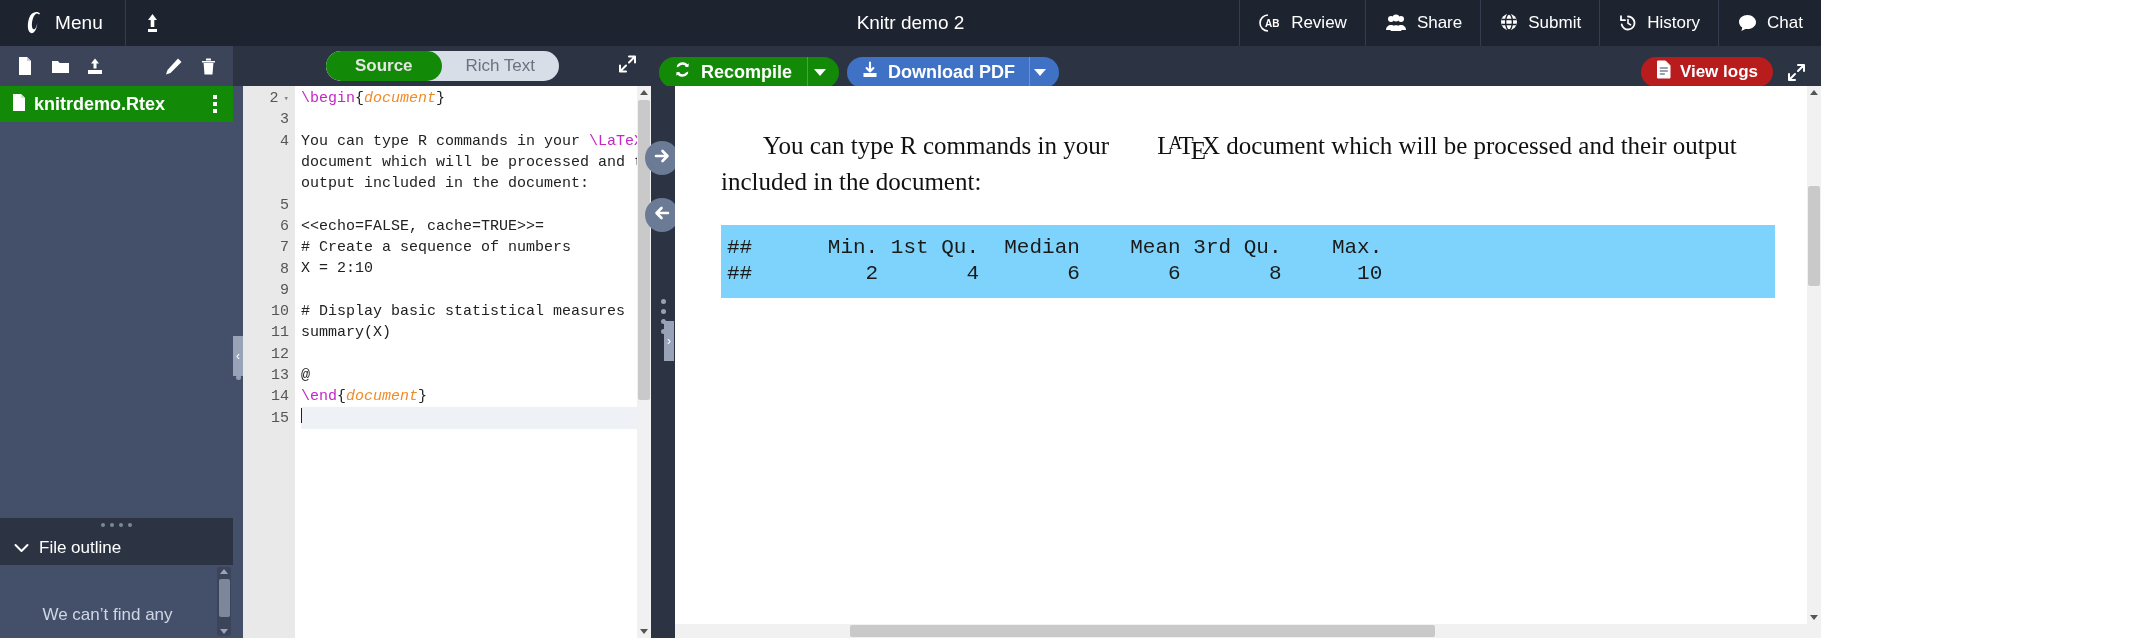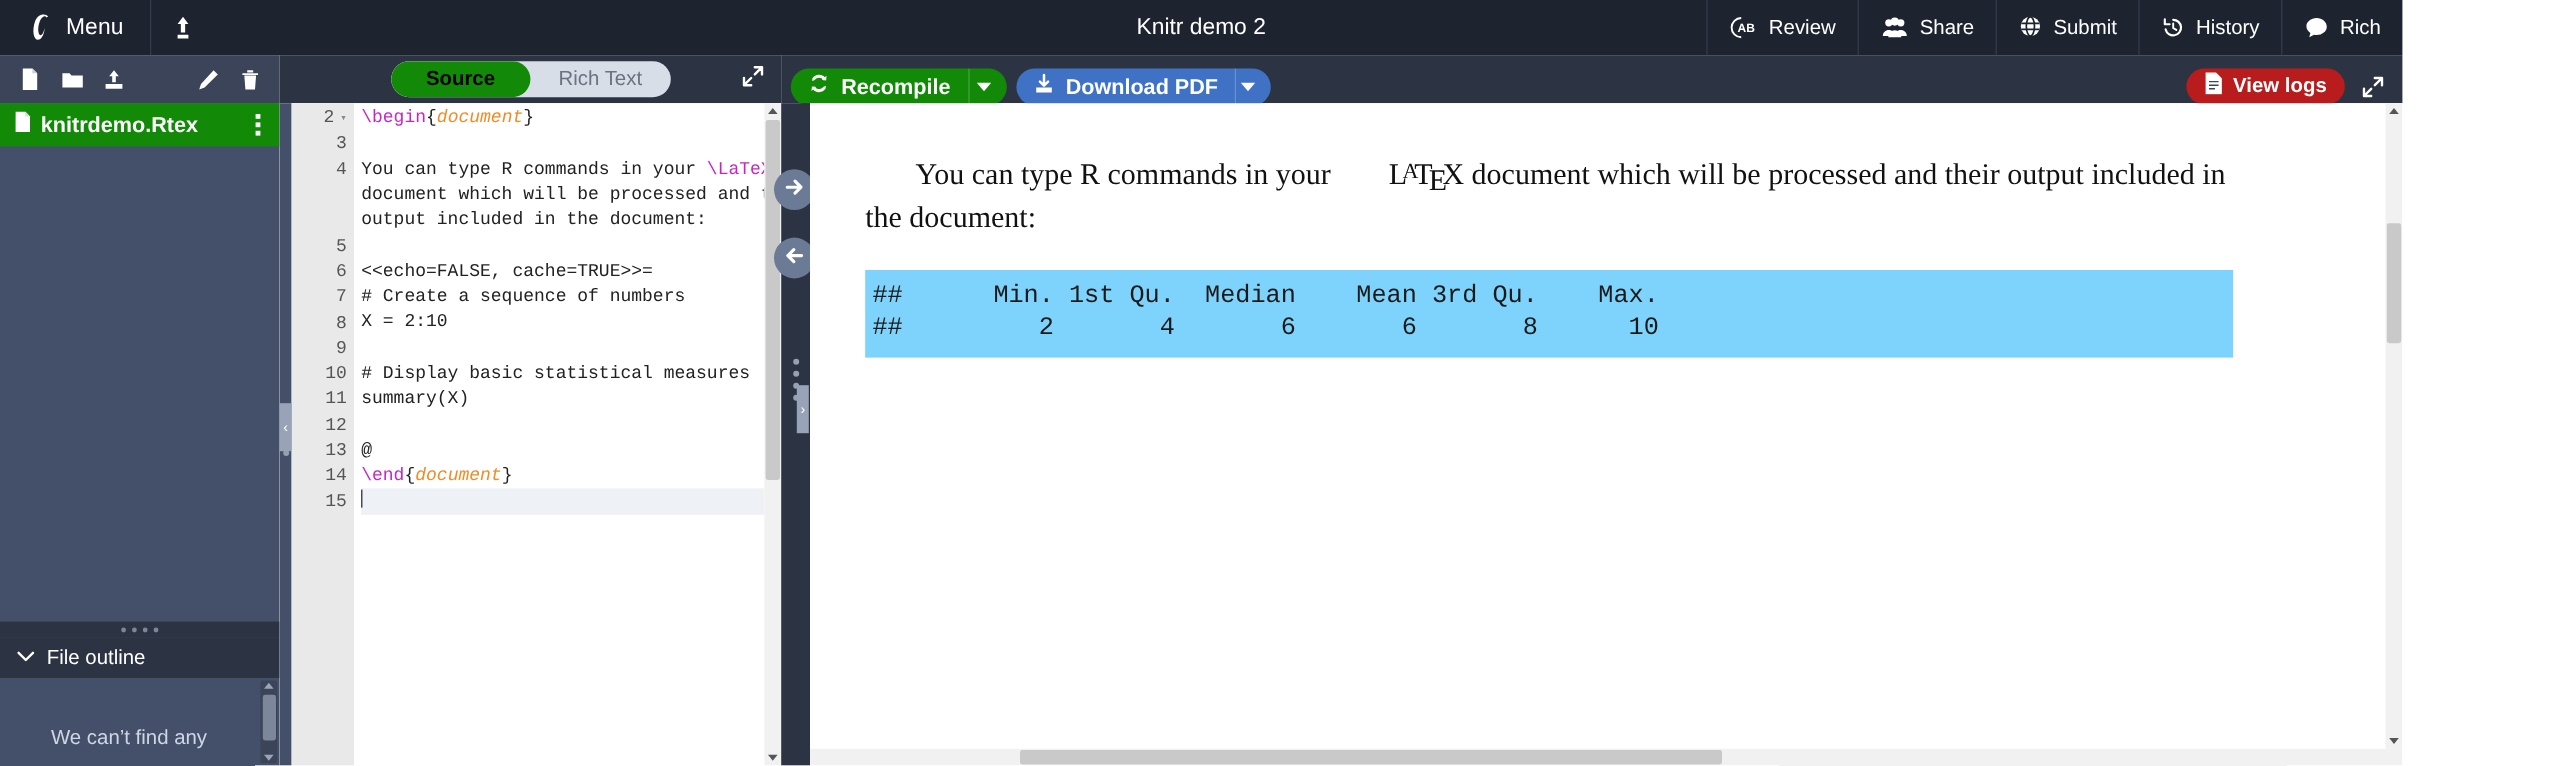--- a/index.html
+++ b/index.html
@@ -2,21 +2,21 @@
 <html><head>
 <meta charset="utf-8">
 <style>
   * { box-sizing: border-box; margin: 0; padding: 0; }
   html, body {
     width: 2146px; height: 638px;
     overflow: hidden;
     font-family: "Liberation Sans", sans-serif;
     background: #fff;
   }
-  .app { width: 2002px; height: 638px; display: flex; flex-direction: column; }
+  .app { width: 1821px; height: 638px; display: flex; flex-direction: column; }
 
   
   .topbar {
     height: 46px; background: #1e2330; display: flex; align-items: center;
     flex: 0 0 46px; position: relative; color: #fff;
   }
   .menu-btn {
     display: flex; align-items: center; gap: 11px; padding: 0 22px;
     height: 46px; cursor: pointer; border-right: 1px solid #343d4d;
   }
@@ -55,21 +55,21 @@
     position: relative;
   }
   .seg {
     display: flex; background: #d8dee8; border-radius: 18px; overflow: hidden;
     height: 30px; width: 233px;
   }
   .seg-item {
     flex: 1; display: flex; align-items: center; justify-content: center;
     font-size: 17px; cursor: pointer; color: #6b7280; font-weight: 400;
   }
-  .seg-item.active { background: #138a07; color: #000000; font-weight: 700; border-radius: 18px;}
+  .seg-item.active { background: #138a07; color: #e5e5e5; font-weight: 700; border-radius: 18px;}
   .expand-ed { position: absolute; right: 14px; top: 50%; transform: translateY(-50%); cursor: pointer; }
 
   .row2-right {
     flex: 1; background: #2c3443; display: flex; align-items: center;
     padding: 12px 10px 0 8px; gap: 8px;
   }
   .btn-recompile {
     display: flex; align-items: center; background: #138a07; border-radius: 18px;
     height: 31px; color: #fff; cursor: pointer; overflow: hidden;
   }
@@ -294,21 +294,21 @@
             </svg>
         </span>
         <span>History</span>
       </div>
       <div class="top-item">
         <span>
           <svg width="21" height="20" viewBox="0 0 21 20">
               <path d="M10.5 2C5.8 2 2 5.1 2 8.9c0 2.2 1.3 4.2 3.3 5.5L4.4 18l4-2.1c.7.1 1.4.2 2.1.2 4.7 0 8.5-3.1 8.5-6.9S15.2 2 10.5 2z" fill="#fff"></path>
             </svg>
         </span>
-        <span>Rich</span>
+        <span>Chat</span>
       </div>
     </div>
   </div>
 
   <div class="row2">
 
     <div class="row2-left">
       <div class="icon-btn">
         <svg width="16" height="20" viewBox="0 0 16 20">
             <path d="M2 1h8l4 4v14H2z" fill="#fff"></path>

